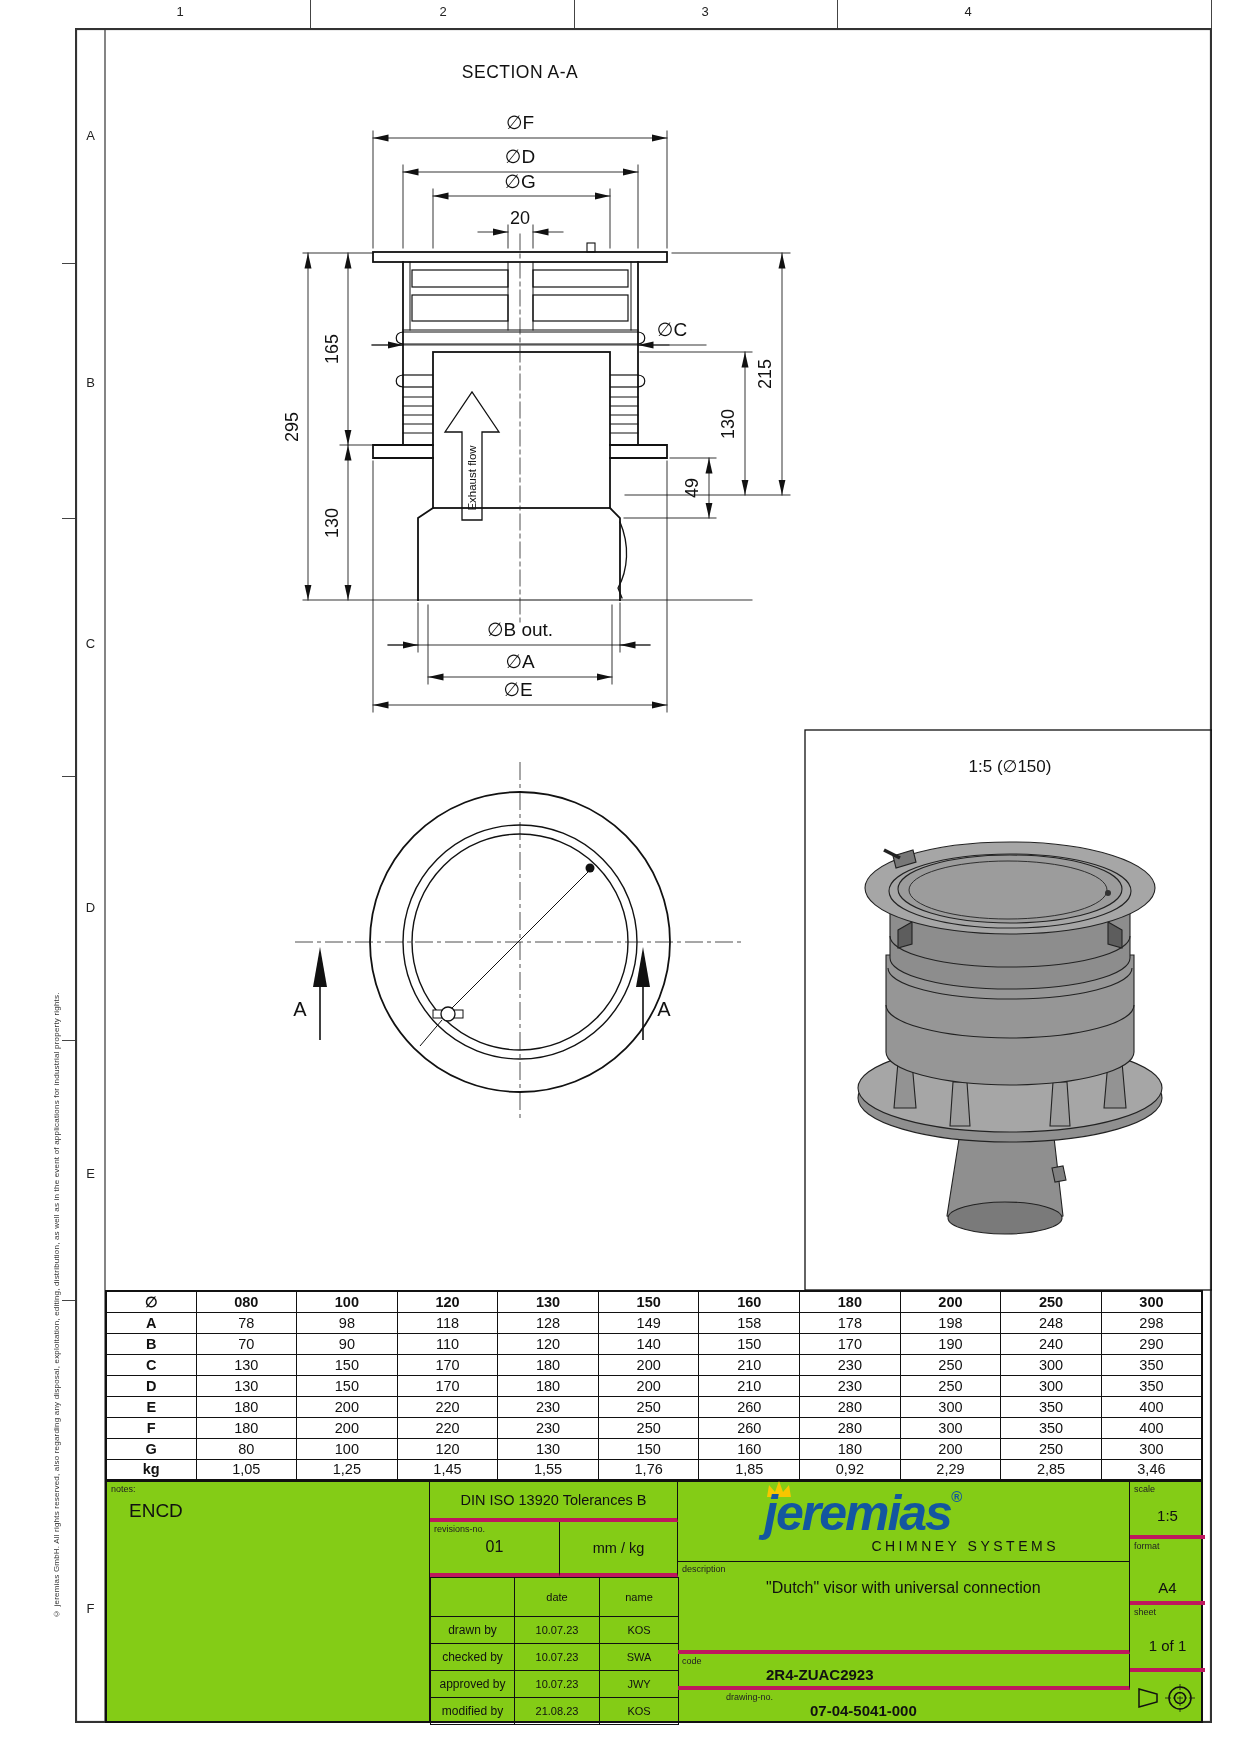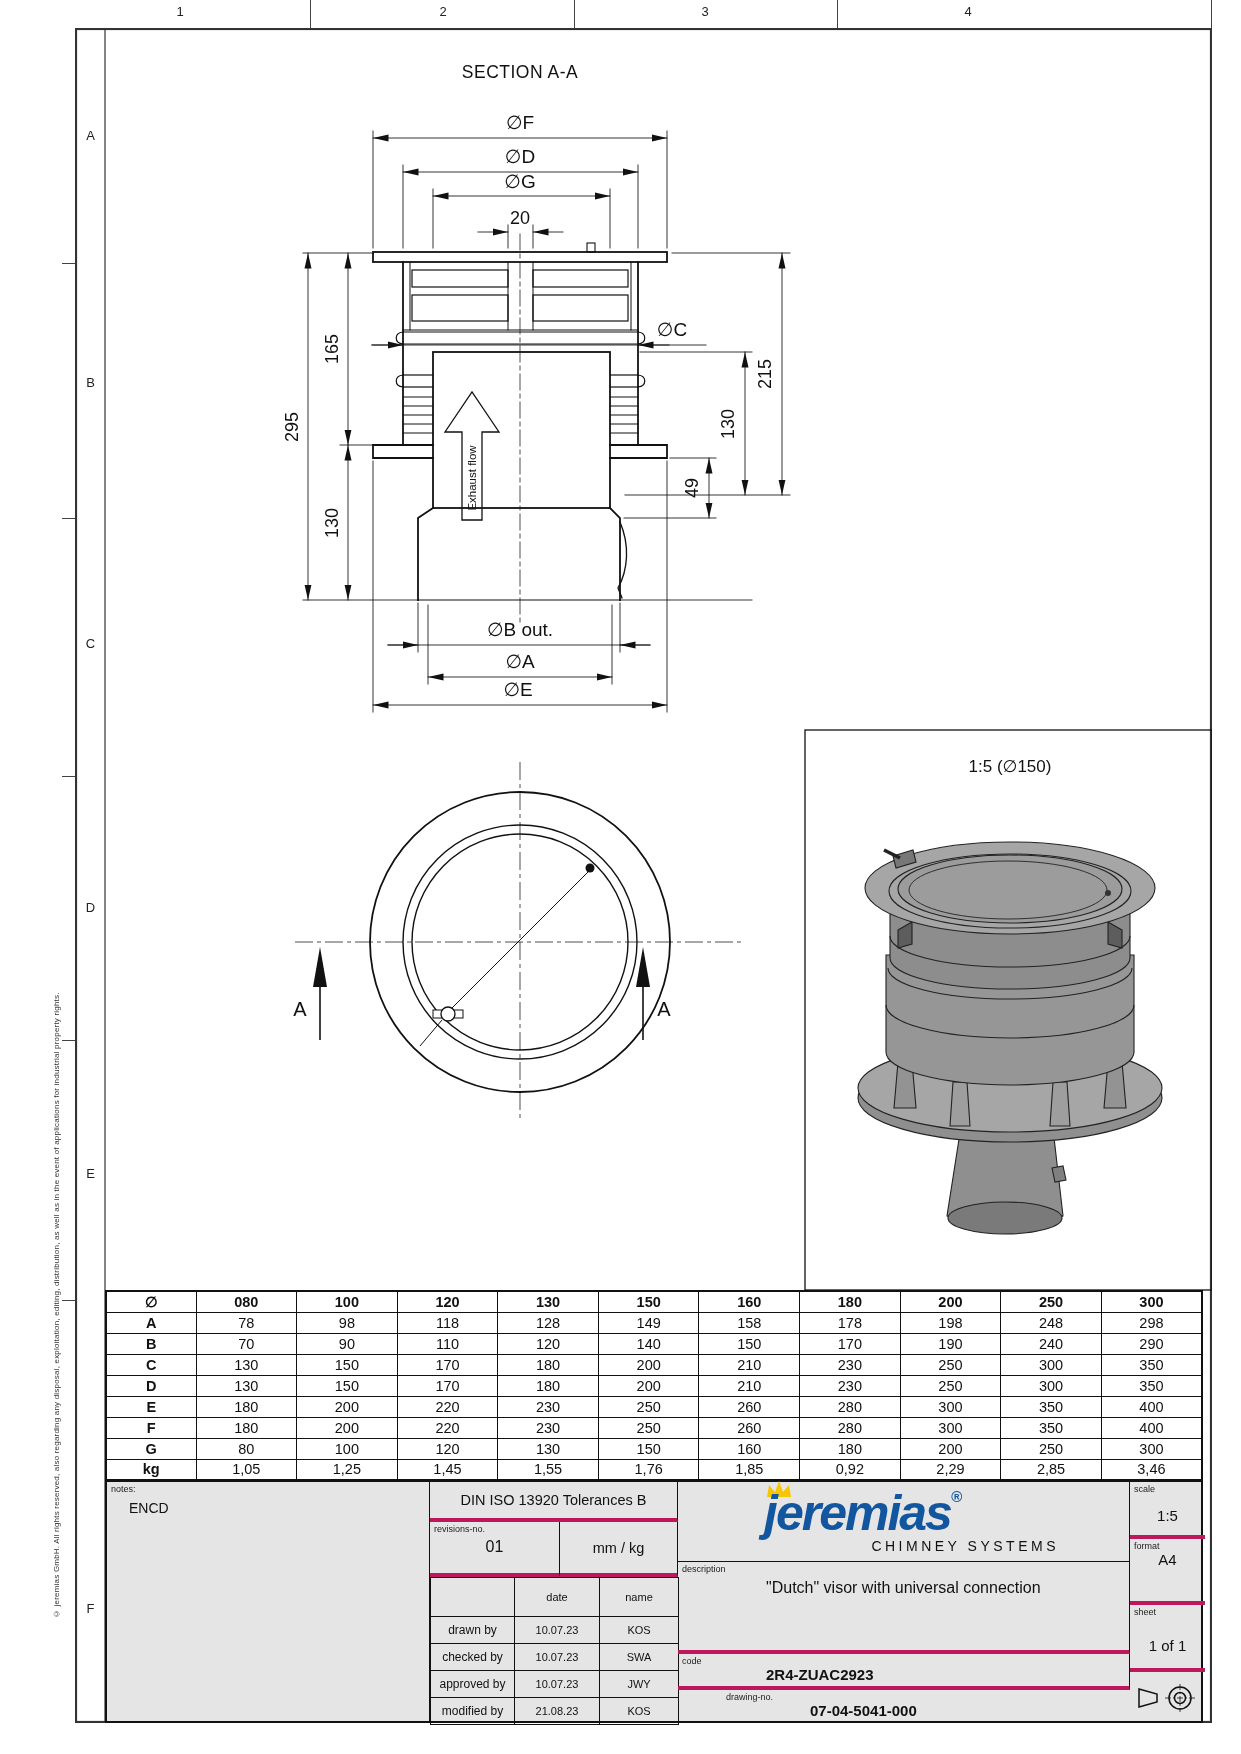--- a/index.html
+++ b/index.html
@@ -18,21 +18,21 @@
   
   #size-table-wrap { position:absolute; left:105px; top:1290px; width:1098px; height:190px; }
   #size-table { width:1098px; height:190px; border-collapse:collapse; table-layout:fixed; }
   #size-table th, #size-table td { border:1px solid #111; text-align:center; vertical-align:middle;
     font-size:14.5px; height:21px; padding:0; overflow:hidden; }
   #size-table thead th { font-weight:bold; }
   #size-table tbody th { font-weight:bold; }
   #size-table td { font-weight:normal; }
   #size-table { border:2px solid #111; }
   
-  #title-block { position:absolute; left:105px; top:1480px; width:1098px; height:243px; border:2px solid #111; background:#e5e5e5; }
+  #title-block { position:absolute; left:105px; top:1480px; width:1098px; height:243px; border:2px solid #111; background:#84cc16; }
   .tb-cell { position:absolute; border-right:1px solid #111; border-bottom:4px solid #be185d; }
   .tiny-label { position:absolute; left:4px; top:2px; font-size:9px; color:#222; }
   .centered { display:flex; align-items:center; justify-content:center; }
   #signoff-table { border-collapse:collapse; width:248px; height:148px; table-layout:fixed; }
   #signoff-table td, #signoff-table th { border:1px solid #111; font-size:11px; font-weight:normal; text-align:center; vertical-align:middle; padding:0; }
   #signoff-table .role-cell { font-size:12px; }
   
   #brand-box { position:absolute; left:571px; top:0; width:452px; height:80px; border-right:1px solid #111; border-bottom:1px solid #111; }
   #brand-word { position:absolute; left:86px; top:2px; font-size:50px; font-weight:bold; letter-spacing:-2px; color:#1356a0;font-style:italic; }
   #brand-reg { font-size:15px; vertical-align:28px; letter-spacing:0; }
@@ -403,21 +403,21 @@
             <td>3,46</td>
           </tr>
         </tbody>
     </table>
   </div>
 
   <div id="title-block">
 
     <div class="tb-cell" style="left:0; top:0; width:323px; height:241px; border-bottom:none;">
       <span class="tiny-label">notes:</span>
-      <div style="position:absolute; left:22px; top:18px; font-size:14px;">ENCD</div>
+      <div style="position:absolute; left:22px; top:18px; font-size:19px;">ENCD</div>
     </div>
 
     <div class="tb-cell centered" style="left:323px; top:0; width:248px; height:40px; font-size:14.5px;">
       <span>DIN ISO 13920 Tolerances B</span>
     </div>
 
     <div class="tb-cell" style="left:323px; top:40px; width:130px; height:55px;">
       <span class="tiny-label">revisions-no.</span>
       <div style="position:absolute; left:0; top:16px; width:100%; text-align:center; font-size:16px;">01</div>
     </div>
@@ -486,21 +486,21 @@
       <span class="tiny-label">drawing-no.</span>
       <div class="value-bold" style="top:12px;">07-04-5041-000</div>
     </div>
 
     <div class="tb-cell" style="left:1023px; top:0; width:75px; height:57px; border-right:none;">
       <span class="tiny-label">scale</span>
       <div class="info-val" style="top:25px;">1:5</div>
     </div>
     <div class="tb-cell" style="left:1023px; top:57px; width:75px; height:66px; border-right:none;">
       <span class="tiny-label">format</span>
-      <div class="info-val" style="top:12px;">A4</div>
+      <div class="info-val" style="top:40px;">A4</div>
     </div>
     <div class="tb-cell" style="left:1023px; top:123px; width:75px; height:67px; border-right:none;">
       <span class="tiny-label">sheet</span>
       <div class="info-val" style="top:32px;">1 of 1</div>
     </div>
     <div class="tb-cell centered" style="left:1023px; top:190px; width:75px; height:51px; border-right:none; border-bottom:none;">
       <svg width="62" height="30" viewBox="0 0 62 30">
         <polygon points="2,6 20,11 20,19 2,24" fill="none" stroke="#111" stroke-width="1.5"></polygon>
         <circle cx="43" cy="15" r="11" fill="none" stroke="#111" stroke-width="1.5"></circle>
         <circle cx="43" cy="15" r="5.5" fill="none" stroke="#111" stroke-width="1.5"></circle>

